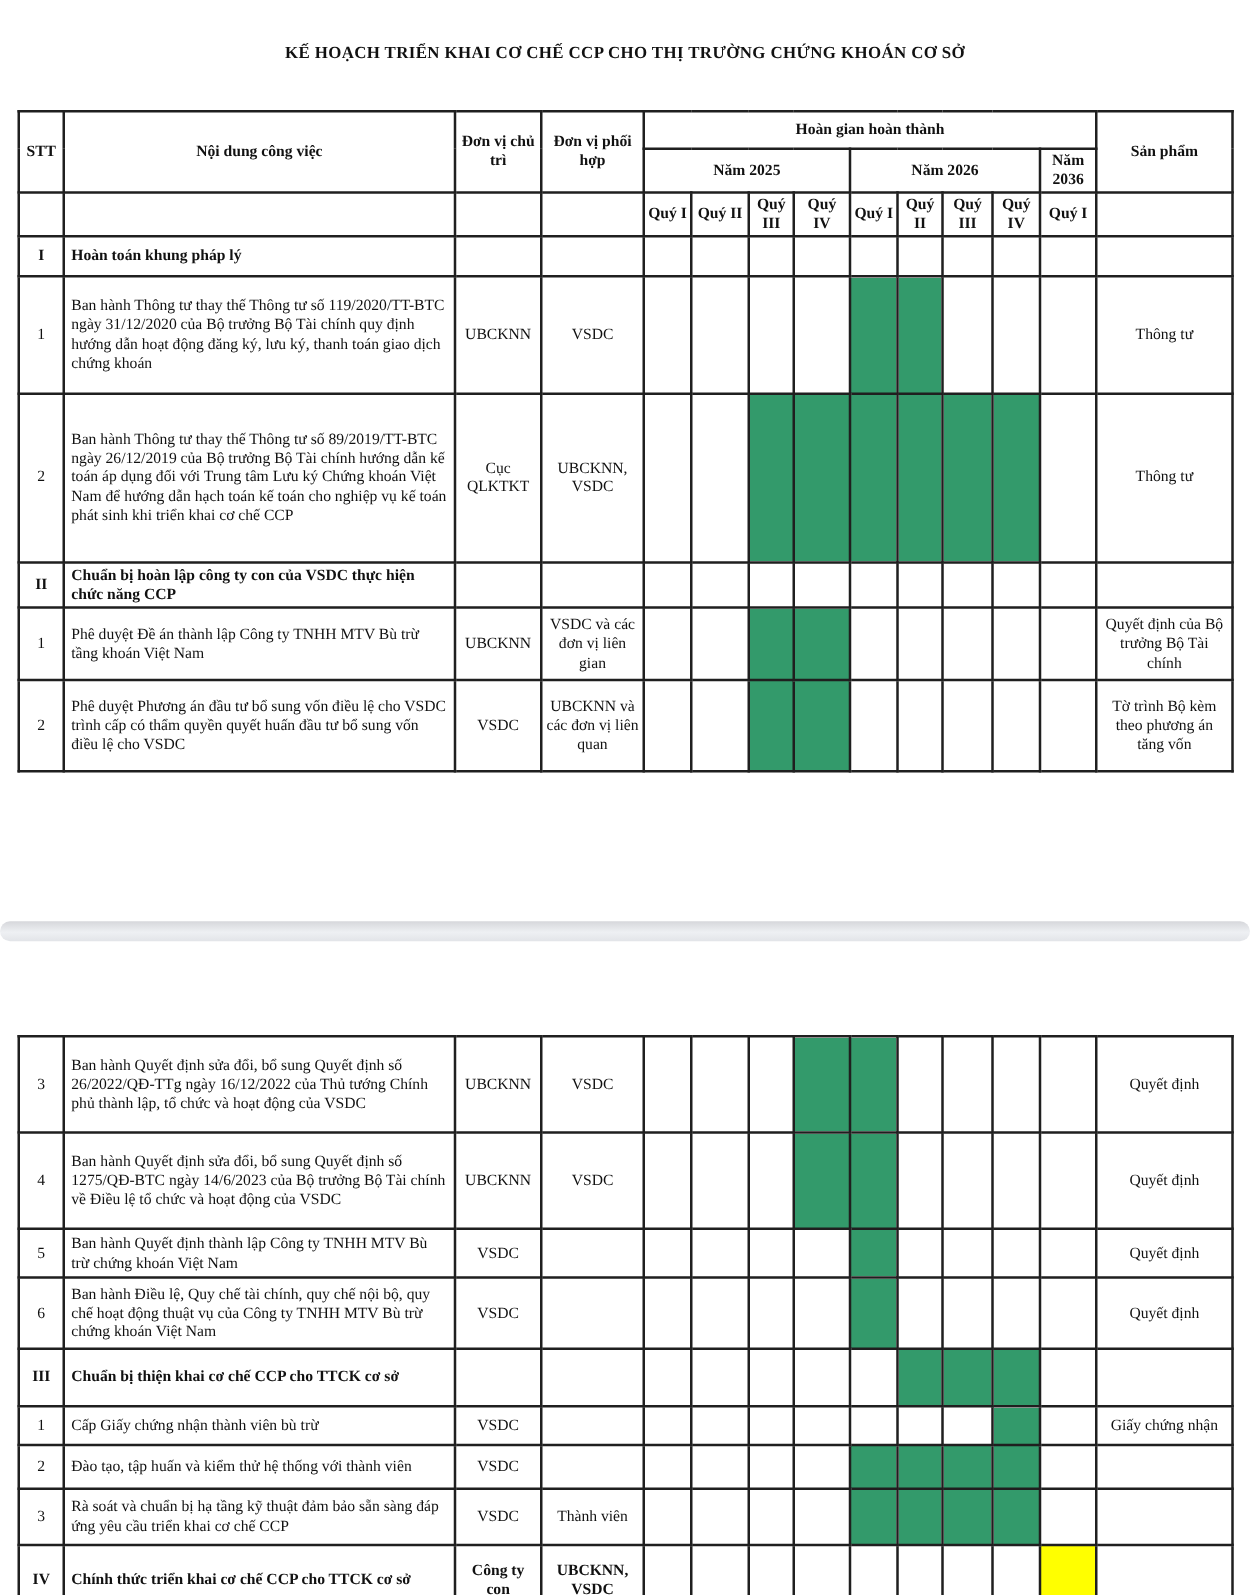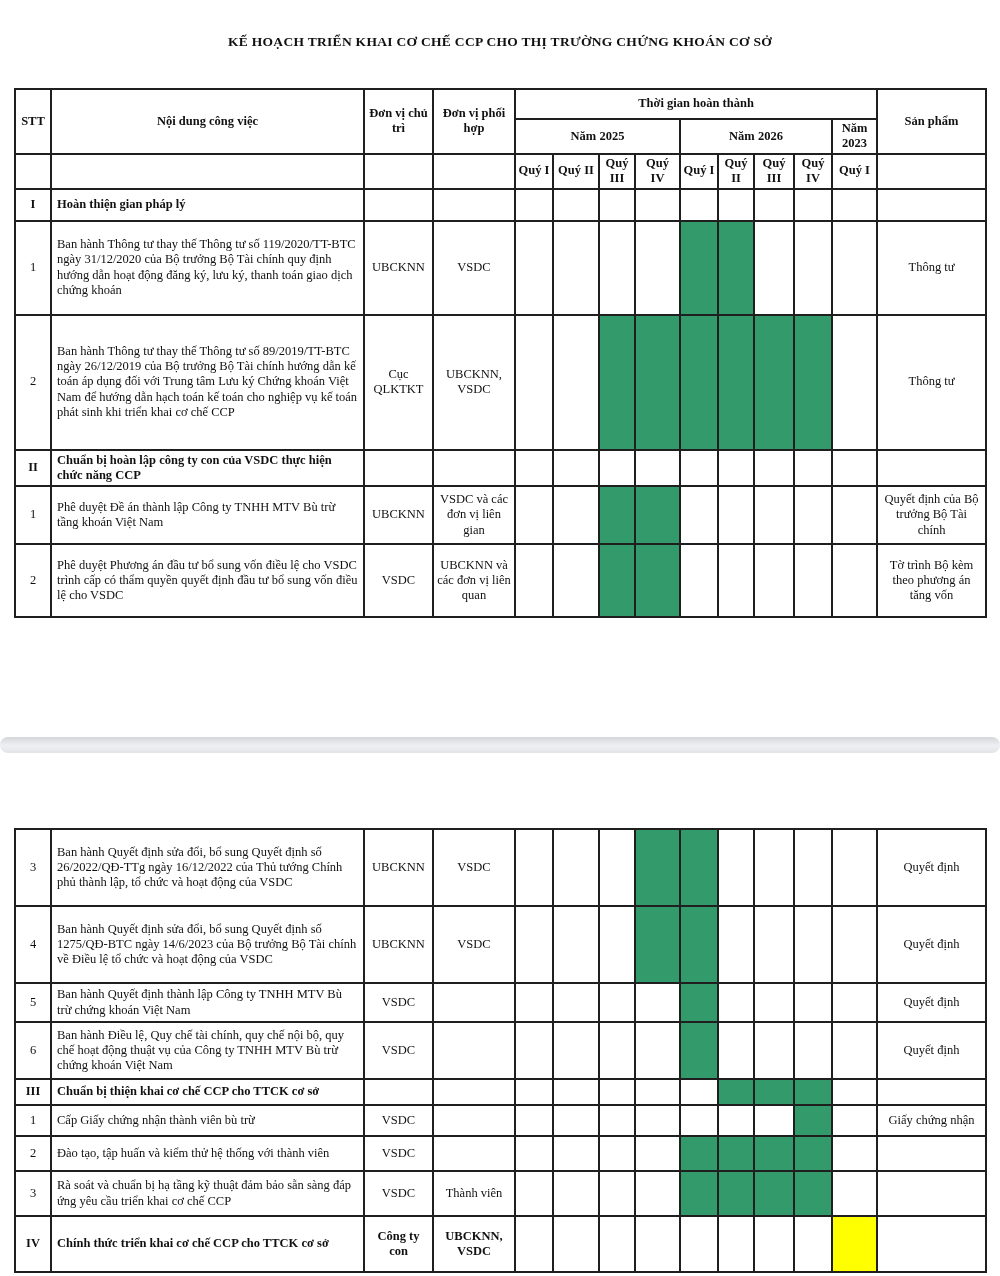--- a/index.html
+++ b/index.html
@@ -57,27 +57,27 @@
         <col style="width:38px">
       <col style="width:45px">
         <col style="width:109px">
     </colgroup>
     <thead>
       <tr style="height:30px">
         <th rowspan="2">STT</th>
         <th rowspan="2">Nội dung công việc</th>
         <th rowspan="2">Đơn vị chủ trì</th>
         <th rowspan="2">Đơn vị phối hợp</th>
-        <th colspan="9">Thời gian hoàn thành</th>
+        <th colspan="9">Hoàn gian hoàn thành</th>
         <th rowspan="2">Sản phẩm</th>
       </tr>
       <tr style="height:31px">
         <th colspan="4">Năm 2025</th>
         <th colspan="4">Năm 2026</th>
-        <th>Năm 2023</th>
+        <th>Năm 2036</th>
       </tr>
       <tr style="height:35px">
         <td></td>
         <td></td>
         <td></td>
         <td></td>
         <th>Quý I</th>
         <th>Quý II</th>
         <th>Quý III</th>
         <th>Quý IV</th>
@@ -85,21 +85,21 @@
         <th>Quý II</th>
         <th>Quý III</th>
         <th>Quý IV</th>
         <th>Quý I</th>
         <td></td>
       </tr>
     </thead>
     <tbody id="tbody-top">
         <tr class="bold-row" style="height: 32px;">
           <td class="center stt">I</td>
-          <td class="task">Hoàn thiện gian pháp lý</td>
+          <td class="task">Hoàn toán khung pháp lý</td>
           <td class="center"></td>
           <td class="center"></td>
           <td class="q"></td>
           <td class="q"></td>
           <td class="q"></td>
           <td class="q"></td>
           <td class="q"></td>
           <td class="q"></td>
           <td class="q"></td>
           <td class="q"></td>
@@ -165,21 +165,21 @@
           <td class="q g"></td>
           <td class="q"></td>
           <td class="q"></td>
           <td class="q"></td>
           <td class="q"></td>
           <td class="q"></td>
           <td class="center">Quyết định của Bộ trưởng Bộ Tài chính</td>
         </tr>
         <tr style="height: 73px;">
           <td class="center stt">2</td>
-          <td class="task">Phê duyệt Phương án đầu tư bổ sung vốn điều lệ cho VSDC trình cấp có thẩm quyền quyết định đầu tư bổ sung vốn điều lệ cho VSDC</td>
+          <td class="task">Phê duyệt Phương án đầu tư bổ sung vốn điều lệ cho VSDC trình cấp có thẩm quyền quyết huấn đầu tư bổ sung vốn điều lệ cho VSDC</td>
           <td class="center">VSDC</td>
           <td class="center">UBCKNN và các đơn vị liên quan</td>
           <td class="q"></td>
           <td class="q"></td>
           <td class="q g"></td>
           <td class="q g"></td>
           <td class="q"></td>
           <td class="q"></td>
           <td class="q"></td>
           <td class="q"></td>
@@ -266,21 +266,21 @@
           <td class="q"></td>
           <td class="q"></td>
           <td class="q"></td>
           <td class="q g"></td>
           <td class="q"></td>
           <td class="q"></td>
           <td class="q"></td>
           <td class="q"></td>
           <td class="center">Quyết định</td>
         </tr>
-        <tr class="bold-row" style="height: 26px; margin-top: 16px;">
+        <tr class="bold-row" style="height: 46px; margin-top: 16px;">
           <td class="center stt">III</td>
           <td class="task">Chuẩn bị thiện khai cơ chế CCP cho TTCK cơ sở</td>
           <td class="center"></td>
           <td class="center"></td>
           <td class="q"></td>
           <td class="q"></td>
           <td class="q"></td>
           <td class="q"></td>
           <td class="q"></td>
           <td class="q g"></td>

